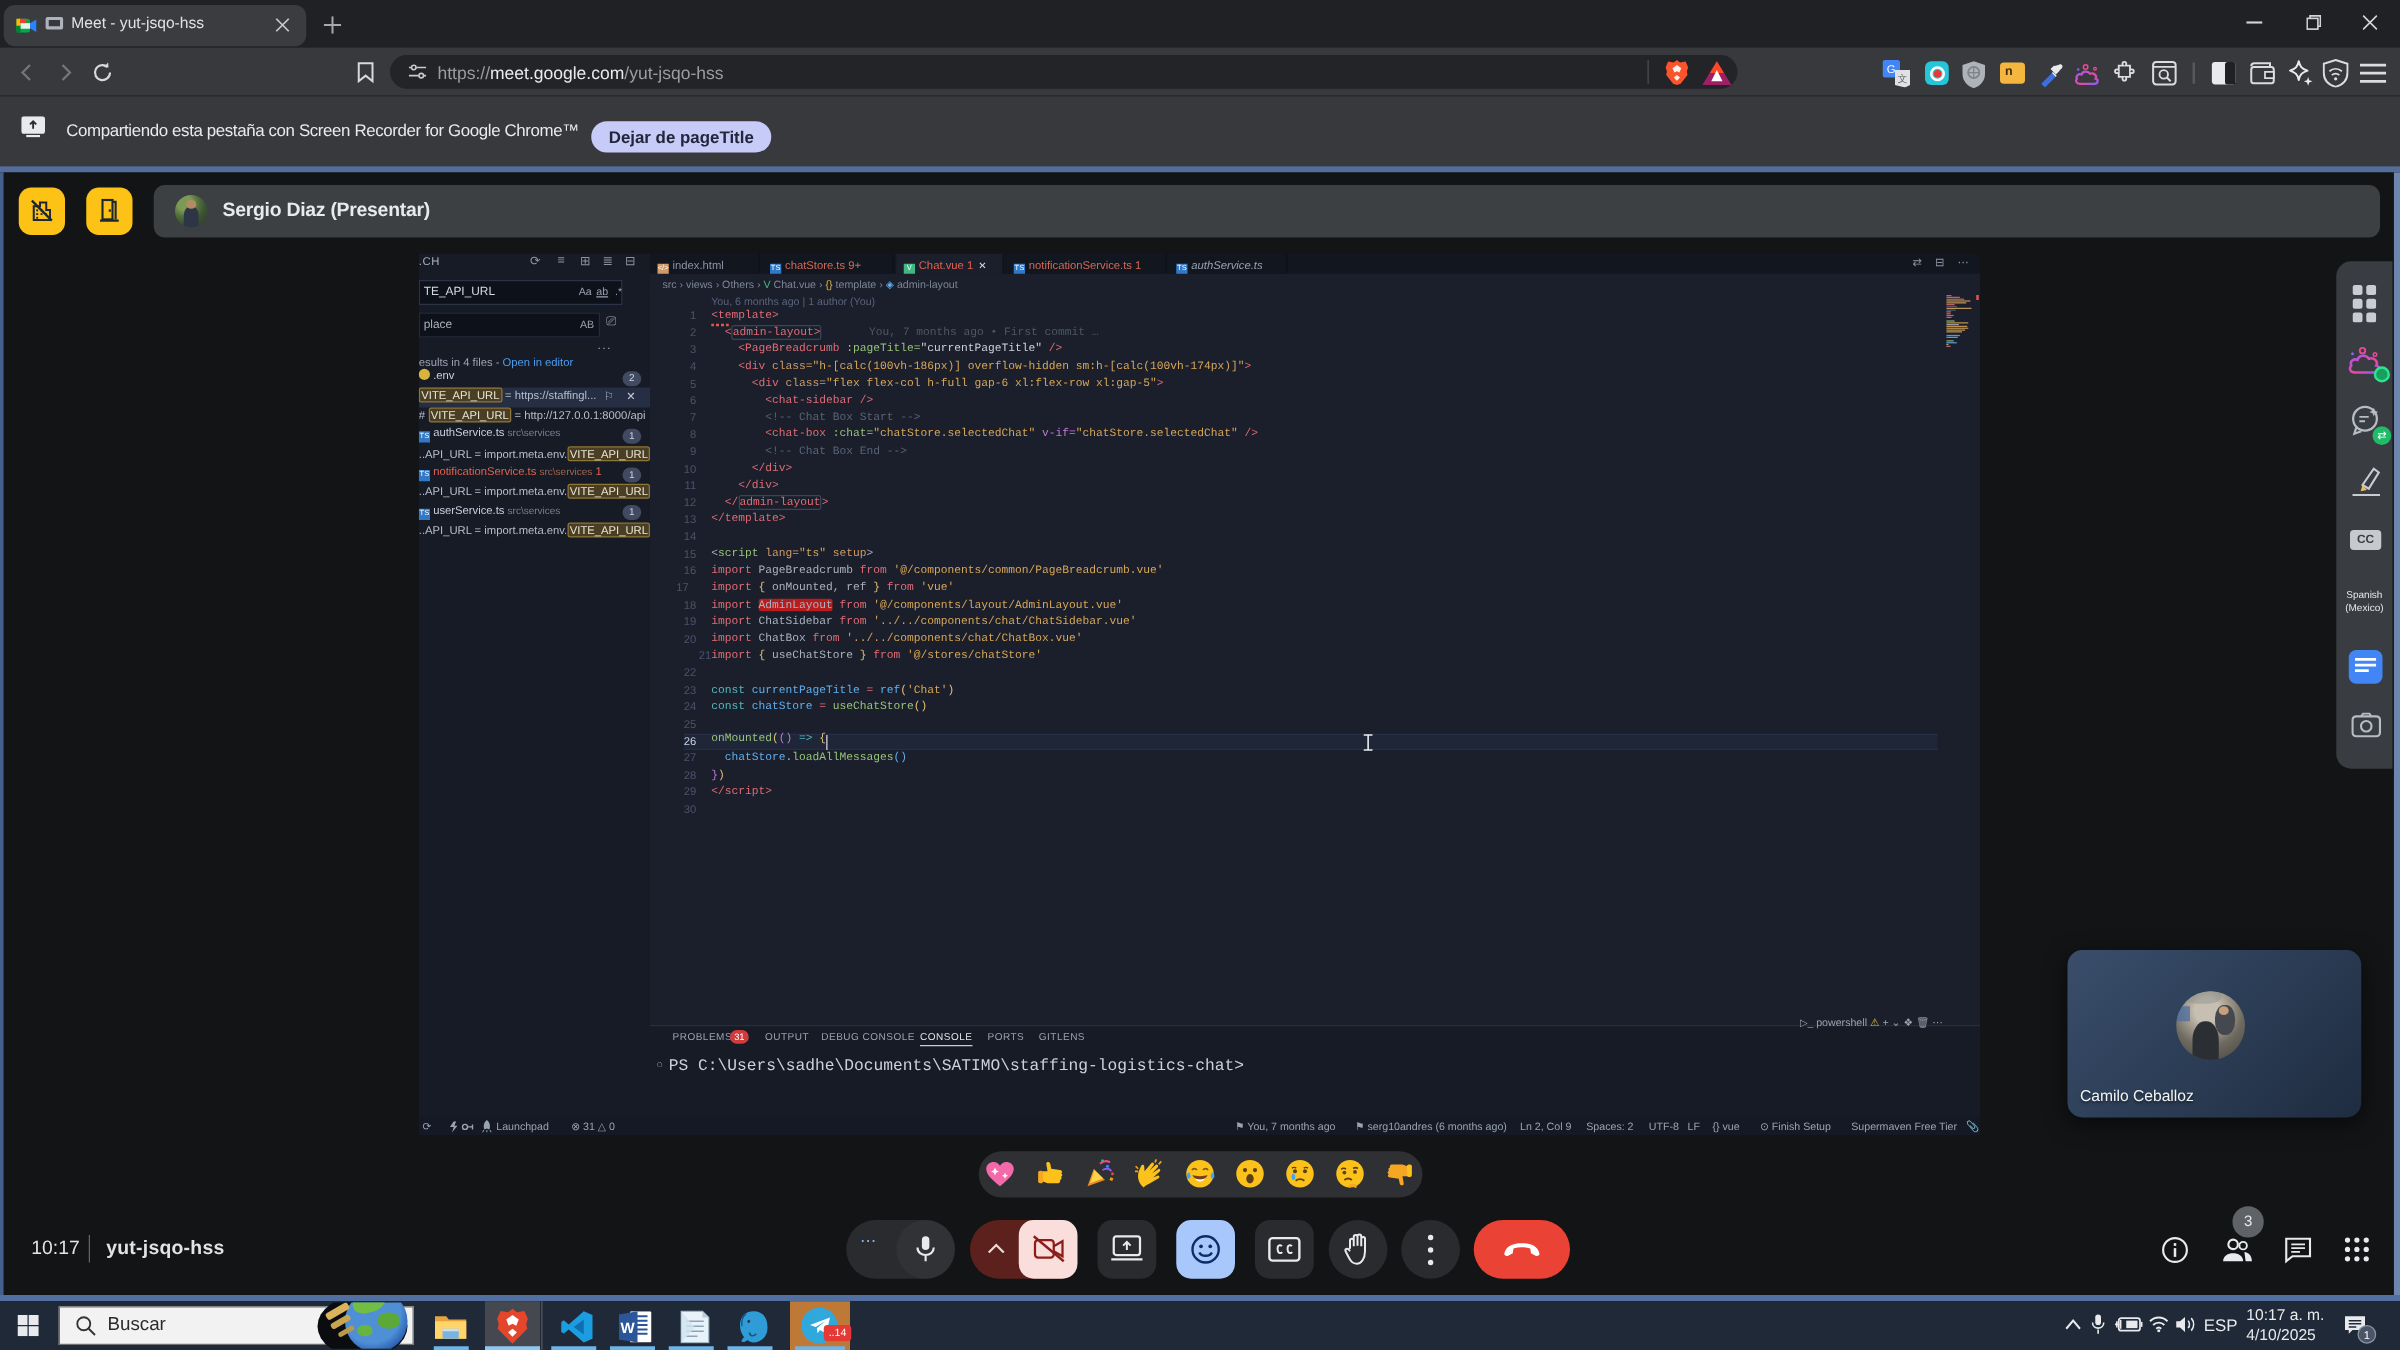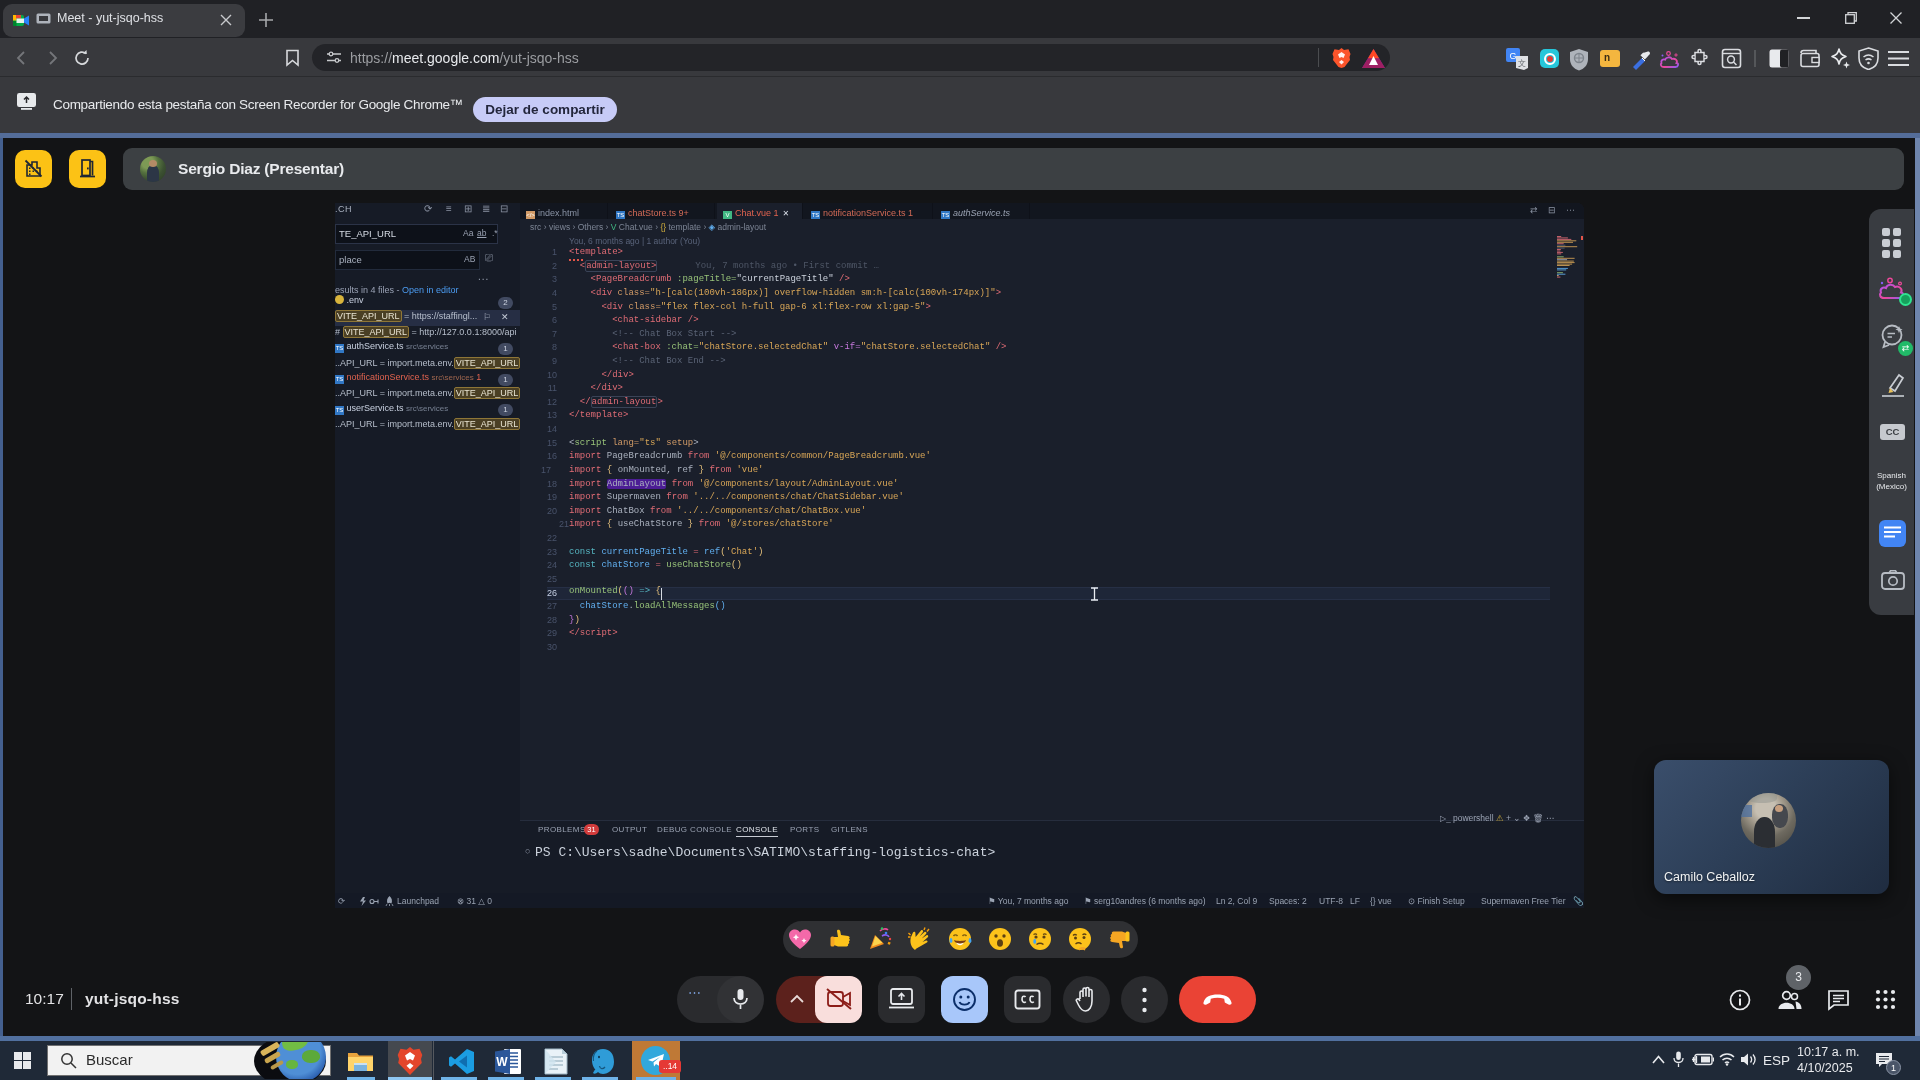--- a/index.html
+++ b/index.html
@@ -141,21 +141,21 @@
     <path d="M0.5 0.5 L11.5 11.5 M11.5 0.5 L0.5 11.5" stroke="#d2d4d7" stroke-width="1.3"></path>
   </svg>
 <div class="a" style="left:0;top:76px;width:1920px;height:1px;background:#2a2b2e"></div>
 <div class="a" style="left:0;top:77px;width:1920px;height:56px;background:#38393d"></div>
 <svg class="a" style="left:17px;top:93px" width="19" height="17" viewBox="0 0 19 17">
 <rect x="0.8" y="0.8" width="17.4" height="12.4" rx="1.5" stroke="#e8eaed" stroke-width="1.6" fill="#e8eaed"></rect>
 <path d="M9.5 10 V4.5 M7 6.5 L9.5 4 L12 6.5" stroke="#2a2b2e" stroke-width="1.5" fill="none"></path>
 <rect x="4" y="15" width="11" height="1.8" fill="#e8eaed"></rect>
 </svg>
 <div class="a" style="left:53px;top:97px;font-size:13.5px;letter-spacing:-0.3px;color:#e8eaed">Compartiendo esta pestaña con Screen Recorder for Google Chrome™</div>
-<div class="a" style="left:473px;top:97px;width:144px;height:25px;background:#c7cbf7;border-radius:13px;color:#23263c;font-size:13.5px;font-weight:bold;text-align:center;line-height:25px">Dejar de compartir</div>
+<div class="a" style="left:473px;top:97px;width:144px;height:25px;background:#c7cbf7;border-radius:13px;color:#23263c;font-size:13.5px;font-weight:bold;text-align:center;line-height:25px">Dejar de pageTitle</div>
 <div class="a" style="left:0;top:133px;width:1920px;height:5px;background:#546d99"></div>
 <div class="a" style="left:0;top:138px;width:3px;height:898px;background:#44608f"></div>
 <div class="a" style="left:1915px;top:138px;width:5px;height:898px;background:#6e85ad"></div>
 <div class="a" style="left:0;top:1036px;width:1920px;height:5px;background:#51709f"></div>
 <div class="a" style="left:3px;top:138px;width:1912px;height:898px;background:#131416"></div>
 <div class="a" style="left:15px;top:150px;width:37px;height:38px;background:#fcc215;border-radius:10px"></div>
 <svg class="a" style="left:23px;top:158px" width="21" height="21" viewBox="0 0 21 21">
 <path d="M4 18 V7 H9 V4 H14 V10 H17 V18 Z" fill="none" stroke="#1f2733" stroke-width="1.6"></path>
 <rect x="6" y="9.5" width="1.5" height="1.5" fill="#1f2733"></rect>
     <rect x="9.5" y="9.5" width="1.5" height="1.5" fill="#1f2733"></rect>
@@ -244,23 +244,23 @@
 <div class="a" style="left:200px;top:206.4px;width:22px;font-size:9px;color:#49536b;text-align:right;line-height:13.6px">13</div>
 <div class="a mono" style="left:234px;top:206.4px;font-size:9px;line-height:13.6px;white-space:pre"><span style="color:#e06c75">&lt;/template&gt;</span></div>
 <div class="a" style="left:200px;top:220.1px;width:22px;font-size:9px;color:#49536b;text-align:right;line-height:13.6px">14</div>
 <div class="a" style="left:200px;top:233.7px;width:22px;font-size:9px;color:#49536b;text-align:right;line-height:13.6px">15</div>
 <div class="a mono" style="left:234px;top:233.7px;font-size:9px;line-height:13.6px;white-space:pre"><span style="color:#abb2bf">&lt;</span><span style="color:#98c379">script </span><span style="color:#d19a66">lang=</span><span style="color:#d8a657">"ts"</span><span style="color:#d19a66"> setup</span><span style="color:#abb2bf">&gt;</span></div>
 <div class="a" style="left:200px;top:247.3px;width:22px;font-size:9px;color:#49536b;text-align:right;line-height:13.6px">16</div>
 <div class="a mono" style="left:234px;top:247.3px;font-size:9px;line-height:13.6px;white-space:pre"><span style="color:#e06c75">import </span><span style="color:#abb2bf">PageBreadcrumb </span><span style="color:#e06c75">from </span><span style="color:#d8a657">'@/components/common/PageBreadcrumb.vue'</span></div>
 <div class="a" style="left:200px;top:260.9px;width:22px;font-size:9px;color:#49536b;text-align:center;line-height:13.6px">17</div>
 <div class="a mono" style="left:234px;top:260.9px;font-size:9px;line-height:13.6px;white-space:pre"><span style="color:#e06c75">import </span><span style="color:#e5c07b">{ </span><span style="color:#abb2bf">onMounted, ref </span><span style="color:#e5c07b">} </span><span style="color:#e06c75">from </span><span style="color:#d8a657">'vue'</span></div>
 <div class="a" style="left:200px;top:274.5px;width:22px;font-size:9px;color:#49536b;text-align:right;line-height:13.6px">18</div>
-<div class="a mono" style="left:234px;top:274.5px;font-size:9px;line-height:13.6px;white-space:pre"><span style="color:#e06c75">import </span><span style="background:#4c1d95;border-radius:2px"><span style="color:#abb2bf">AdminLayout</span></span><span style="color:#e06c75"> from </span><span style="color:#d8a657">'@/components/layout/AdminLayout.vue'</span></div>
+<div class="a mono" style="left:234px;top:274.5px;font-size:9px;line-height:13.6px;white-space:pre"><span style="color:#e06c75">import </span><span style="background:#b91c1c;border-radius:2px"><span style="color:#abb2bf">AdminLayout</span></span><span style="color:#e06c75"> from </span><span style="color:#d8a657">'@/components/layout/AdminLayout.vue'</span></div>
 <div class="a" style="left:200px;top:288.2px;width:22px;font-size:9px;color:#49536b;text-align:right;line-height:13.6px">19</div>
-<div class="a mono" style="left:234px;top:288.2px;font-size:9px;line-height:13.6px;white-space:pre"><span style="color:#e06c75">import </span><span style="color:#abb2bf">Supermaven </span><span style="color:#e06c75">from </span><span style="color:#d8a657">'../../components/chat/ChatSidebar.vue'</span></div>
+<div class="a mono" style="left:234px;top:288.2px;font-size:9px;line-height:13.6px;white-space:pre"><span style="color:#e06c75">import </span><span style="color:#abb2bf">ChatSidebar </span><span style="color:#e06c75">from </span><span style="color:#d8a657">'../../components/chat/ChatSidebar.vue'</span></div>
 <div class="a" style="left:200px;top:301.8px;width:22px;font-size:9px;color:#49536b;text-align:right;line-height:13.6px">20</div>
 <div class="a mono" style="left:234px;top:301.8px;font-size:9px;line-height:13.6px;white-space:pre"><span style="color:#e06c75">import </span><span style="color:#abb2bf">ChatBox </span><span style="color:#e06c75">from </span><span style="color:#d8a657">'../../components/chat/ChatBox.vue'</span></div>
 <div class="a" style="left:212px;top:315.4px;width:22px;font-size:9px;color:#49536b;text-align:right;line-height:13.6px">21</div>
 <div class="a mono" style="left:234px;top:315.4px;font-size:9px;line-height:13.6px;white-space:pre"><span style="color:#e06c75">import </span><span style="color:#e5c07b">{ </span><span style="color:#abb2bf">useChatStore </span><span style="color:#e5c07b">} </span><span style="color:#e06c75">from </span><span style="color:#d8a657">'@/stores/chatStore'</span></div>
 <div class="a" style="left:200px;top:329.0px;width:22px;font-size:9px;color:#49536b;text-align:right;line-height:13.6px">22</div>
 <div class="a" style="left:200px;top:342.6px;width:22px;font-size:9px;color:#49536b;text-align:right;line-height:13.6px">23</div>
 <div class="a mono" style="left:234px;top:342.6px;font-size:9px;line-height:13.6px;white-space:pre"><span style="color:#56b6c2">const </span><span style="color:#61afef">currentPageTitle </span><span style="color:#e06c75">= </span><span style="color:#61afef">ref</span><span style="color:#e5c07b">(</span><span style="color:#d8a657">'Chat'</span><span style="color:#e5c07b">)</span></div>
 <div class="a" style="left:200px;top:356.3px;width:22px;font-size:9px;color:#49536b;text-align:right;line-height:13.6px">24</div>
 <div class="a mono" style="left:234px;top:356.3px;font-size:9px;line-height:13.6px;white-space:pre"><span style="color:#56b6c2">const </span><span style="color:#61afef">chatStore </span><span style="color:#e06c75">= </span><span style="color:#98c379">useChatStore</span><span style="color:#e5c07b">()</span></div>
 <div class="a" style="left:200px;top:369.9px;width:22px;font-size:9px;color:#49536b;text-align:right;line-height:13.6px">25</div>

